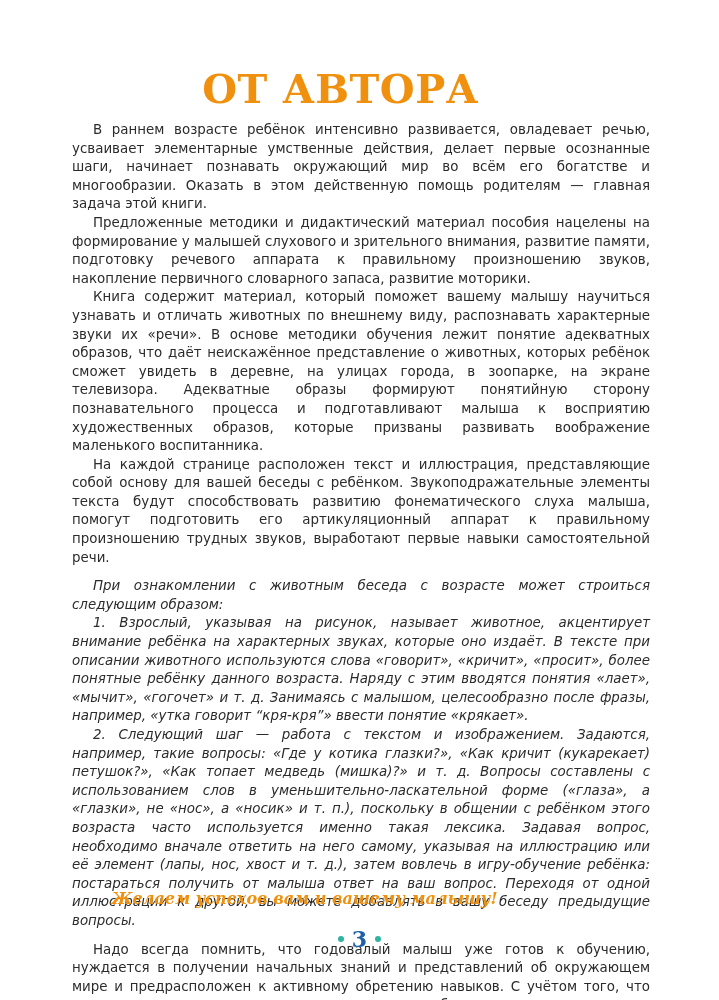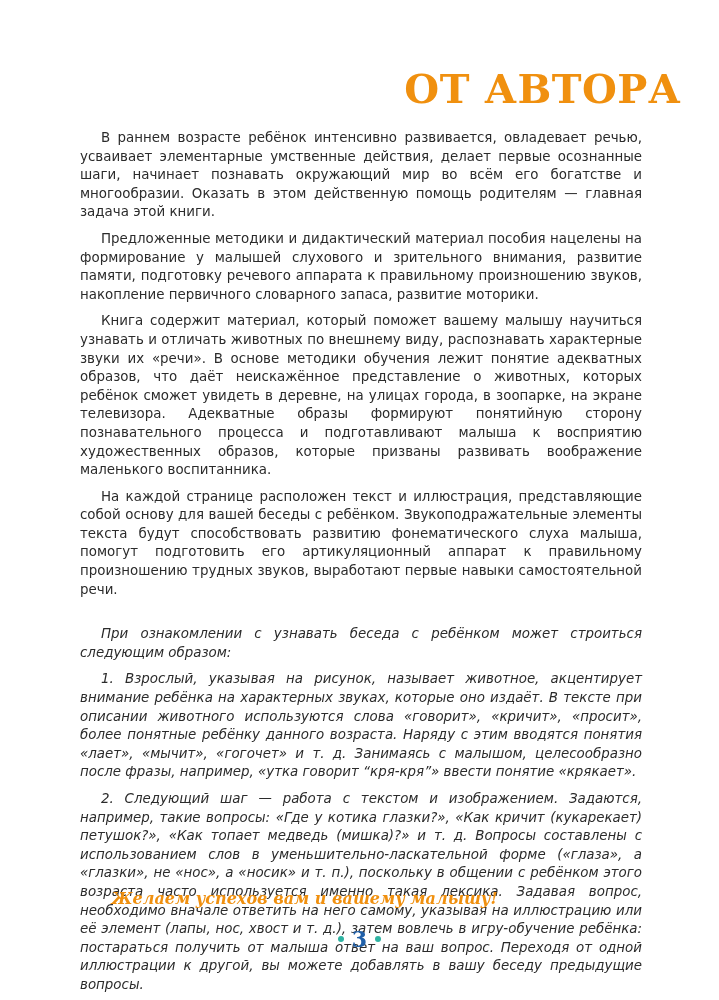--- a/index.html
+++ b/index.html
@@ -13,39 +13,39 @@
       position: relative;
       overflow: hidden;
       font-family: "DejaVu Sans", sans-serif;
       color: #2b2b2b;
     }
     .page-title {
       position: absolute;
       top: 32px;
       left: 0;
       width: 681px;
-      text-align: right;
+      text-align: center;
       font-family: "DejaVu Serif", serif;
       font-weight: bold;
       font-size: 40px;
       letter-spacing: 0.5px;
       color: #f0900f;
       line-height: 60px;
     }
     .body-text {
       position: absolute;
       top: 121px;
       left: 72px;
       width: 578px;
       font-size: 13.4px;
       line-height: 18.6px;
       text-align: justify;
     }
     .body-text p {
-      margin: 8px;
+      margin: 0;
       text-indent: 21px;
     }
     .body-text p.italic {
       font-style: italic;
     }
     .body-text .gap {
       height: 10px;
     }
     .closing-line {
       position: absolute;
@@ -86,21 +86,21 @@
 <body>
 
 <h1 class="page-title">ОТ АВТОРА</h1>
 
 <div class="body-text">
   <p>В раннем возрасте ребёнок интенсивно развивается, овладевает речью, усваивает элементарные умственные действия, делает первые осознанные шаги, начинает познавать окружающий мир во всём его богатстве и многообразии. Оказать в этом действенную помощь родителям — главная задача этой книги.</p>
   <p>Предложенные методики и дидактический материал пособия нацелены на формирование у малышей слухового и зрительного внимания, развитие памяти, подготовку речевого аппарата к правильному произношению звуков, накопление первичного словарного запаса, развитие моторики.</p>
   <p>Книга содержит материал, который поможет вашему малышу научиться узнавать и отличать животных по внешнему виду, распознавать характерные звуки их «речи». В основе методики обучения лежит понятие адекватных образов, что даёт неискажённое представление о животных, которых ребёнок сможет увидеть в деревне, на улицах города, в зоопарке, на экране телевизора. Адекватные образы формируют понятийную сторону познавательного процесса и подготавливают малыша к восприятию художественных образов, которые призваны развивать воображение маленького воспитанника.</p>
   <p>На каждой странице расположен текст и иллюстрация, представляющие собой основу для вашей беседы с ребёнком. Звукоподражательные элементы текста будут способствовать развитию фонематического слуха малыша, помогут подготовить его артикуляционный аппарат к правильному произношению трудных звуков, выработают первые навыки самостоятельной речи.</p>
   <div class="gap"></div>
-  <p class="italic">При ознакомлении с узнавать беседа с ребёнком может строиться следующим образом:</p>
+  <p class="italic">При ознакомлении с животным беседа с возрасте может строиться следующим образом:</p>
   <p class="italic">1. Взрослый, указывая на рисунок, называет животное, акцентирует внимание ребёнка на характерных звуках, которые оно издаёт. В тексте при описании животного используются слова «говорит», «кричит», «просит», более понятные ребёнку данного возраста. Наряду с этим вводятся понятия «лает», «мычит», «гогочет» и т. д. Занимаясь с малышом, целесообразно после фразы, например, «утка говорит “кря-кря”» ввести понятие «крякает».</p>
   <p class="italic">2. Следующий шаг — работа с текстом и изображением. Задаются, например, такие вопросы: «Где у котика глазки?», «Как кричит (кукарекает) петушок?», «Как топает медведь (мишка)?» и т. д. Вопросы составлены с использованием слов в уменьшительно-ласкательной форме («глаза», а «глазки», не «нос», а «носик» и т. п.), поскольку в общении с ребёнком этого возраста часто используется именно такая лексика. Задавая вопрос, необходимо вначале ответить на него самому, указывая на иллюстрацию или её элемент (лапы, нос, хвост и т. д.), затем вовлечь в игру-обучение ребёнка: постараться получить от малыша ответ на ваш вопрос. Переходя от одной иллюстрации к другой, вы можете добавлять в вашу беседу предыдущие вопросы.</p>
   <div class="gap"></div>
   <p>Надо всегда помнить, что годовалый малыш уже готов к обучению, нуждается в получении начальных знаний и представлений об окружающем мире и предрасположен к активному обретению навыков. С учётом того, что дети этого возраста импульсивны, неусидчивы и быстро утомляются, занятия не должны длиться более 10 минут. Постарайтесь увлечь ребёнка разглядыванием иллюстраций, разговором с вами, но ни в коем случае не заставляйте его «играть», если в данный момент он этого не хочет.</p>
 </div>
 
 <div class="closing-line">Желаем успехов вам и вашему малышу!</div>
 
 <div class="page-number">
   <span class="dot"></span>

